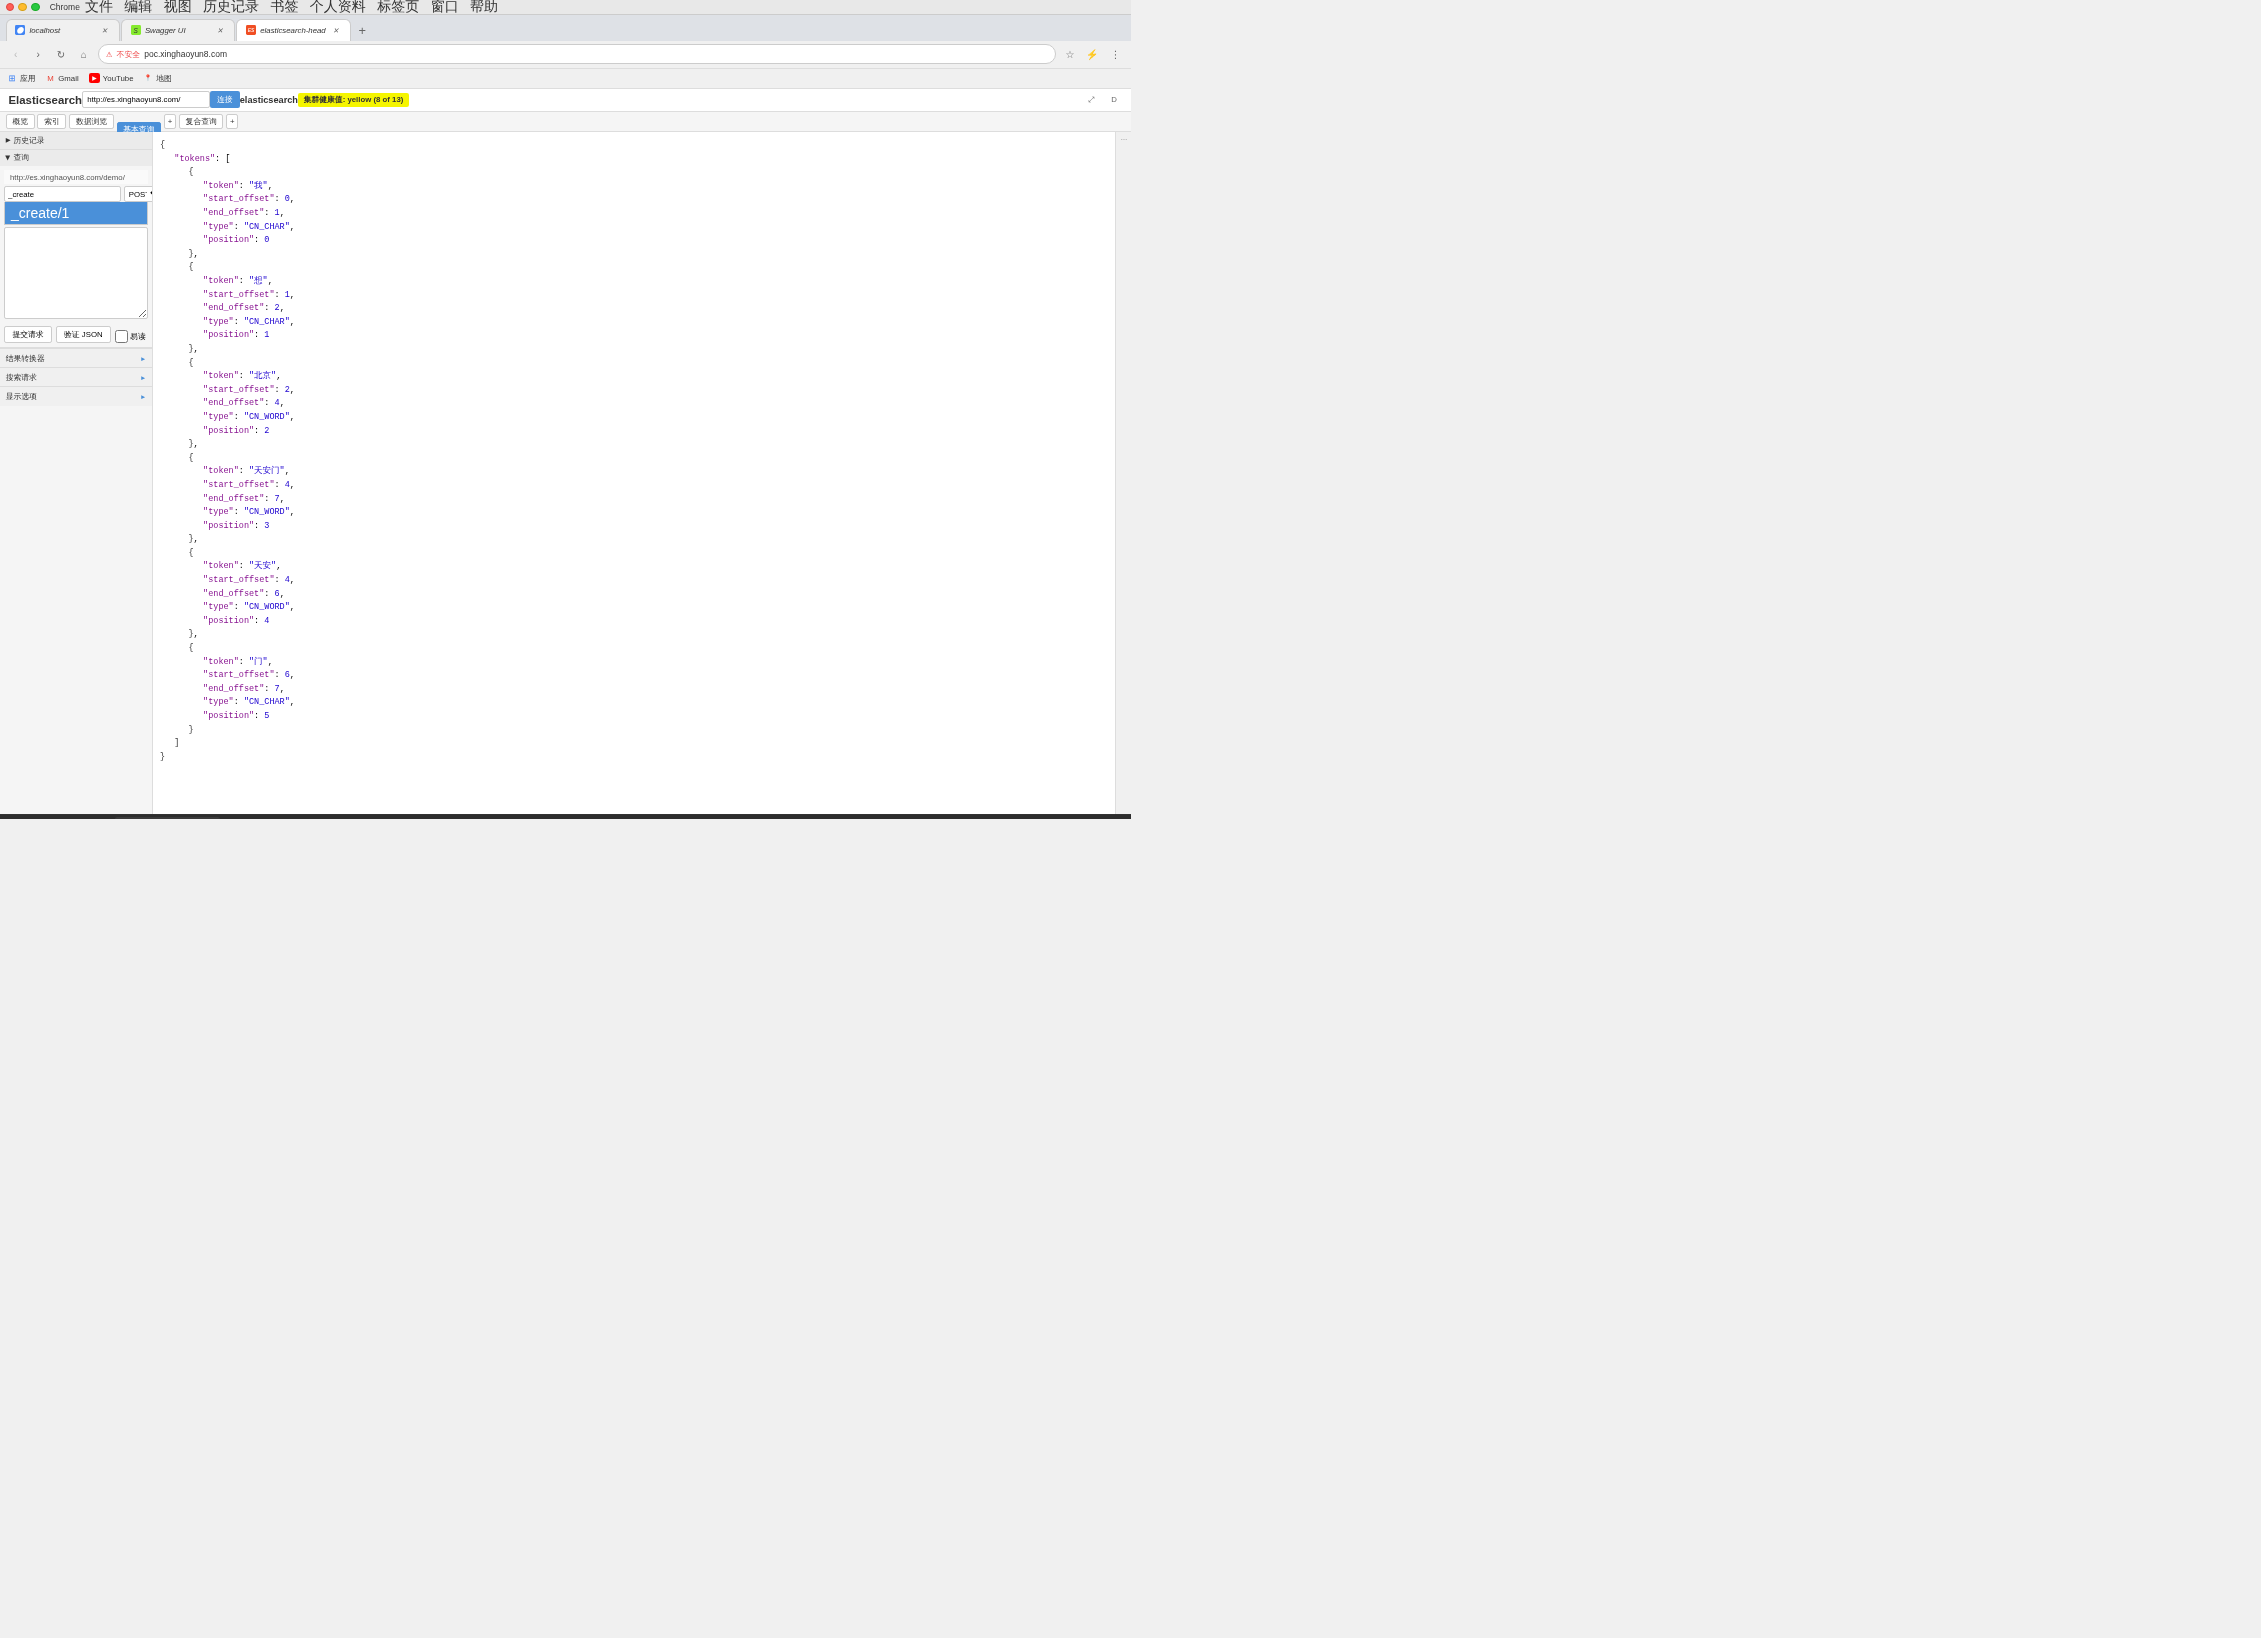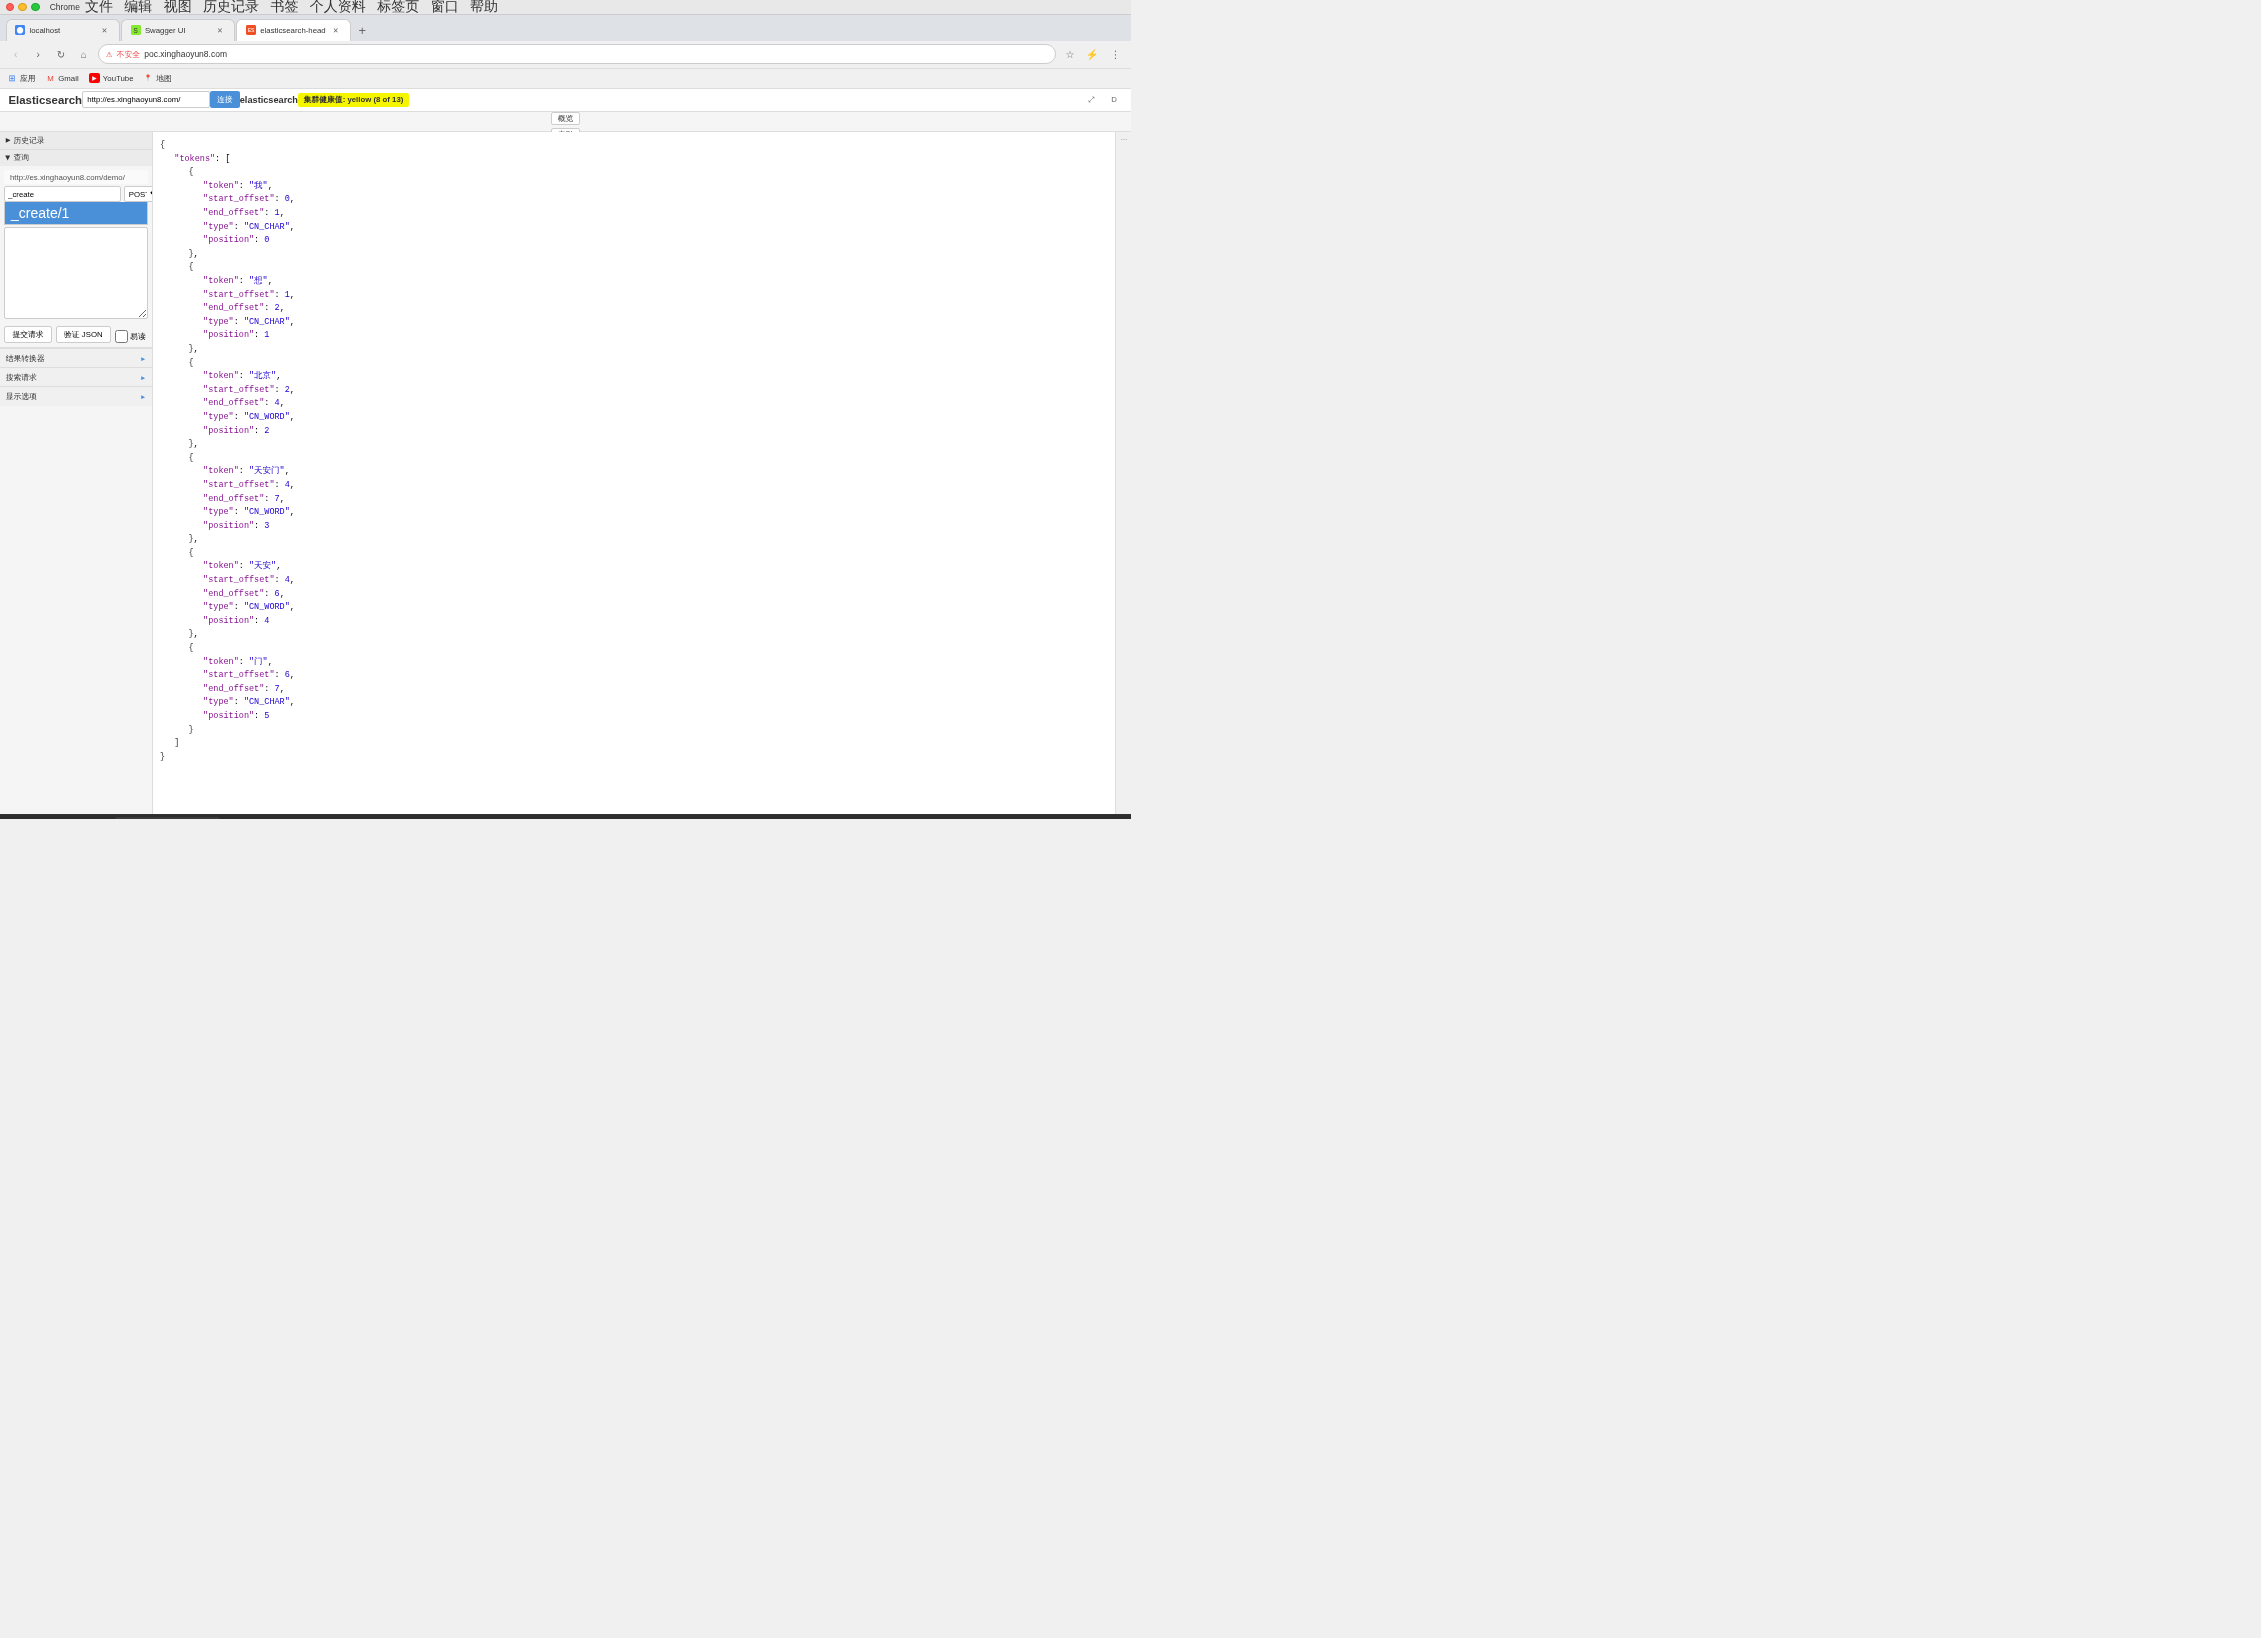--- a/index.html
+++ b/index.html
@@ -40,20 +40,21 @@
       border-radius: 5.7px 5.7px 0 0;
       display: flex;
       align-items: center;
       padding: 0 8.5px;
       font-size: 7.8px;
       color: #333;
       gap: 4.3px;
       border: 0.7px solid #ccc;
       border-bottom: none;
       position: relative;
+      font-style: italic;
     }
     .chrome-tab.active { background: #fff; }
     .tab-favicon { width: 10px; height: 10px; background: #4285f4; border-radius: 1.4px; font-size: 6.4px; color: white; display: flex; align-items: center; justify-content: center; }
     .tab-favicon.swagger { background: #85ea2d; color: #333; }
     .tab-favicon.elastic { background: #f04e23; color: white; font-size: 5px; }
     .tab-close { margin-left: auto; width: 11.4px; height: 11.4px; border-radius: 50%; display: flex; align-items: center; justify-content: center; font-size: 7.1px; color: #666; }
     .new-tab-btn { width: 20px; height: 20px; display: flex; align-items: center; justify-content: center; font-size: 12.8px; color: #666; cursor: pointer; }
 
     
     .address-bar {
@@ -140,21 +141,20 @@
     }
 
     .es-nav {
       background: #f5f5f5;
       height: 20px;
       display: flex;
       align-items: center;
       padding: 0 5.7px;
       gap: 2.8px;
       border-bottom: 0.7px solid #ddd;
-      flex-direction: column;
     }
     .es-nav-btn {
       height: 15.6px;
       background: #fff;
       border: 0.7px solid #ccc;
       border-radius: 2.1px;
       padding: 0 5.7px;
       font-size: 7.8px;
       cursor: pointer;
       color: #333;

